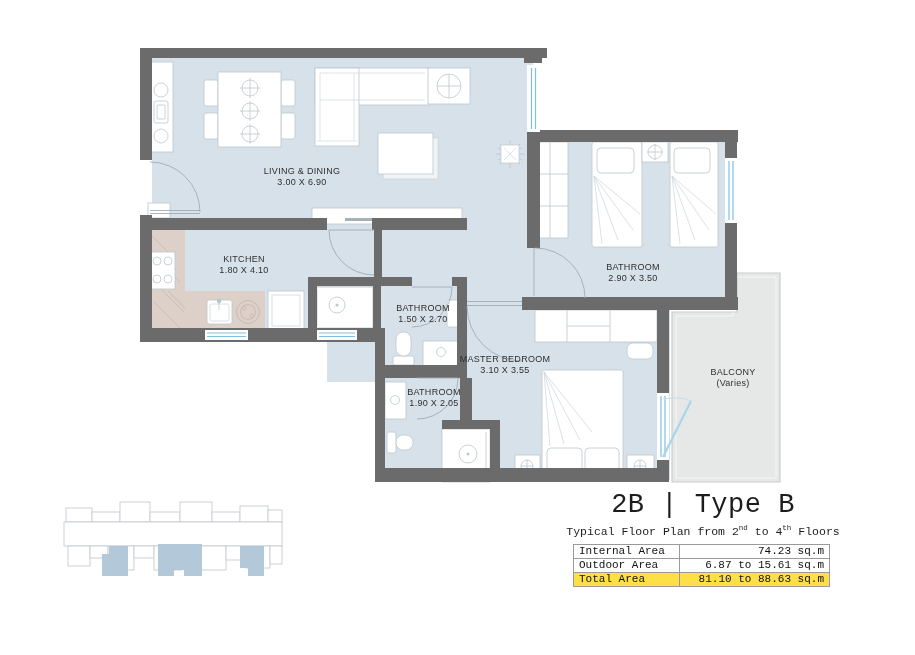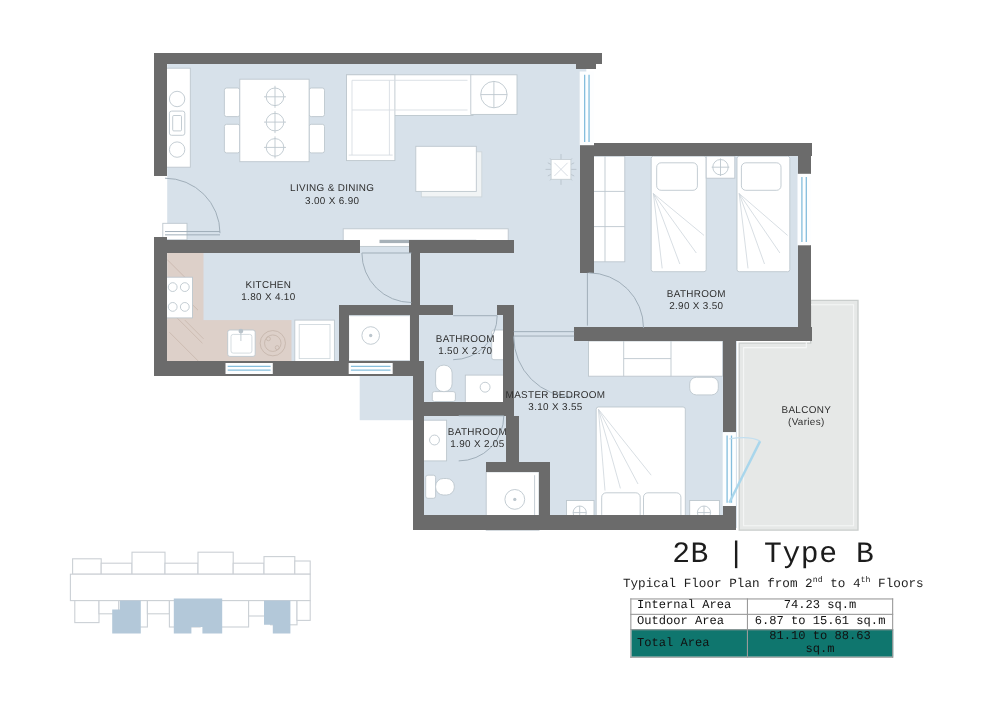--- a/index.html
+++ b/index.html
@@ -7,25 +7,25 @@
           font-family:"Liberation Sans","DejaVu Sans",sans-serif;}
   .plan{position:absolute;left:140px;top:40px;width:645px;height:455px;}
   .plan svg{position:absolute;left:0;top:0;}
   .room-label{position:absolute;transform:translateX(-50%);text-align:center;
               font-size:9px;line-height:11px;letter-spacing:.3px;color:#2f2f2f;white-space:nowrap;}
   .keyplan{position:absolute;left:62px;top:496px;width:222px;height:100px;}
   .title-block{position:absolute;left:558px;top:490px;width:290px;font-family:Liberation Mono, monospace;}
   .unit-title{font-size:27px;font-weight:400;color:#1c1c1c;text-align:center;letter-spacing:.5px;line-height:30px;}
   .plan-subtitle{font-size:11.5px;color:#1d1d1d;text-align:center;margin-top:4px;}
   .plan-subtitle sup{font-size:7.5px;}
-  table.areas{border-collapse:collapse;margin:6px 0 0 15px;width:239px;}
+  table.areas{border-collapse:collapse;margin:6px 0 0 15px;width:257px;}
   table.areas td{border:1px solid #9a9a9a;font-size:11px;color:#111;padding:0 5px;height:13px;}
   table.areas td.lbl{width:95px;text-align:left;}
-  table.areas td.val{text-align:center;}
-  table.areas tr.hl td{background:#0f766e;}
+  table.areas td.val{text-align:right;}
+  table.areas tr.hl td{background:#fde047;}
 </style>
 </head>
 <body>
 
 <div class="canvas">
 
   <div class="plan">
     <svg width="645" height="455" viewBox="0 0 645 455">
 
       <g fill="#d7e1ea" stroke="none">

